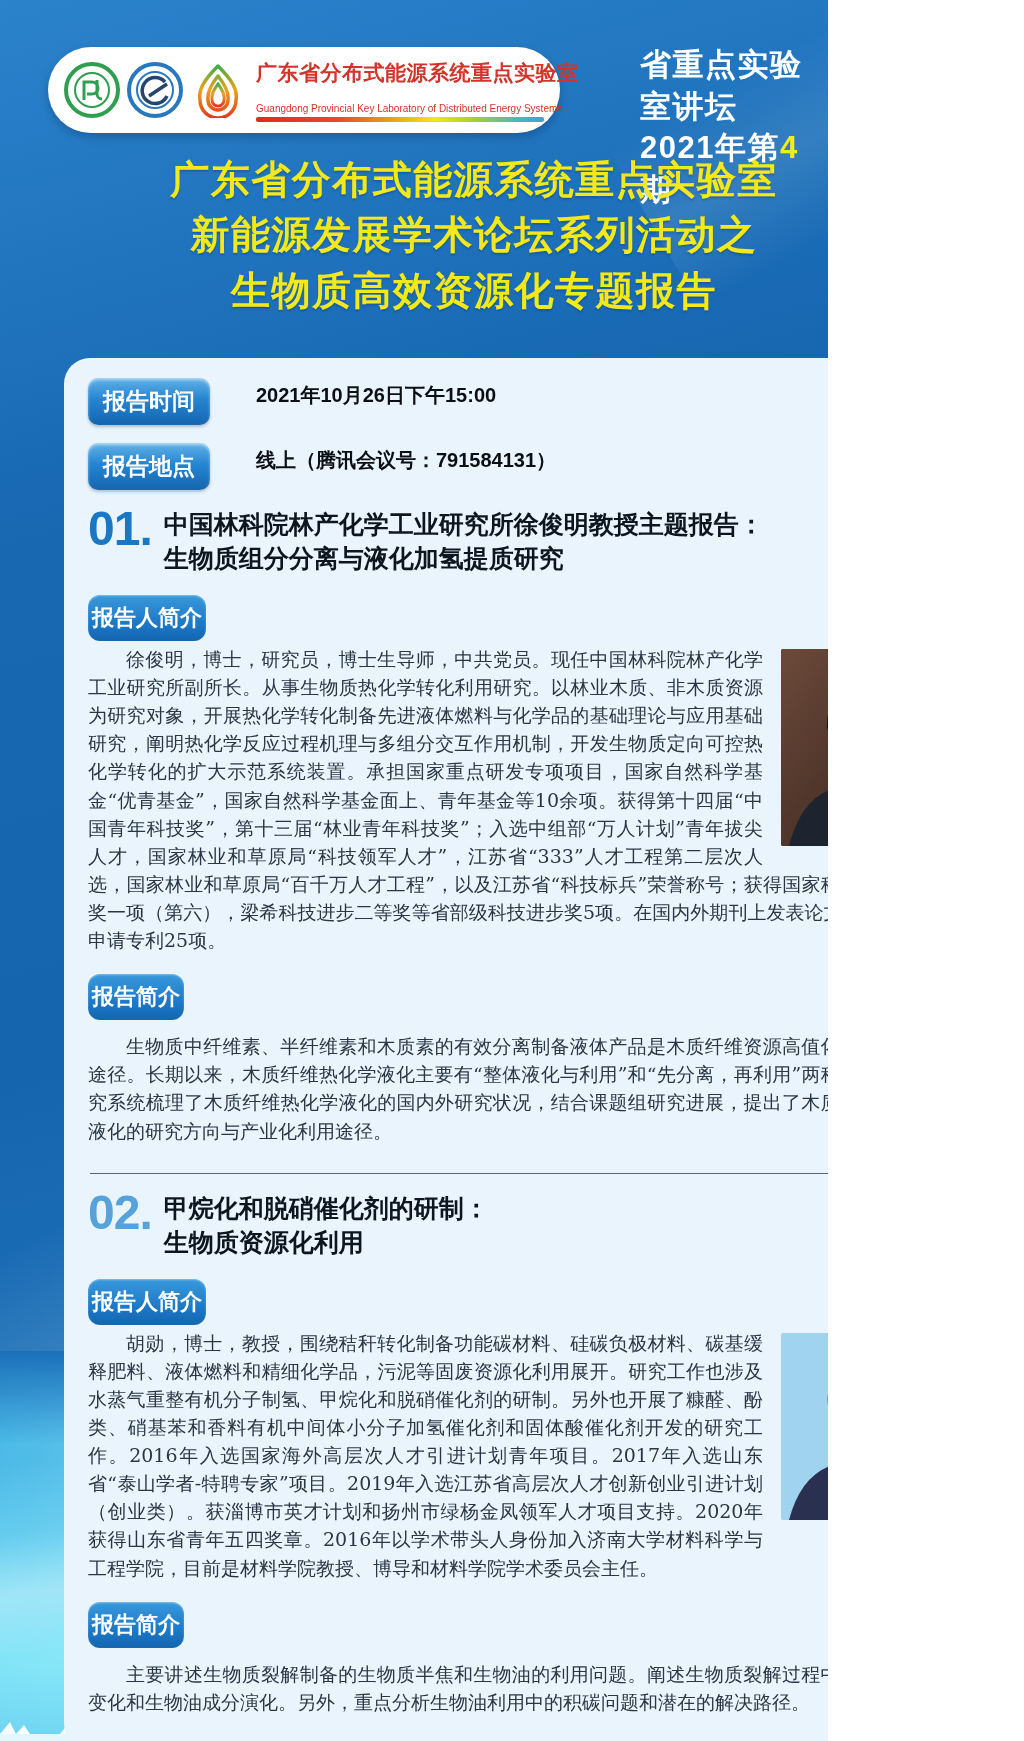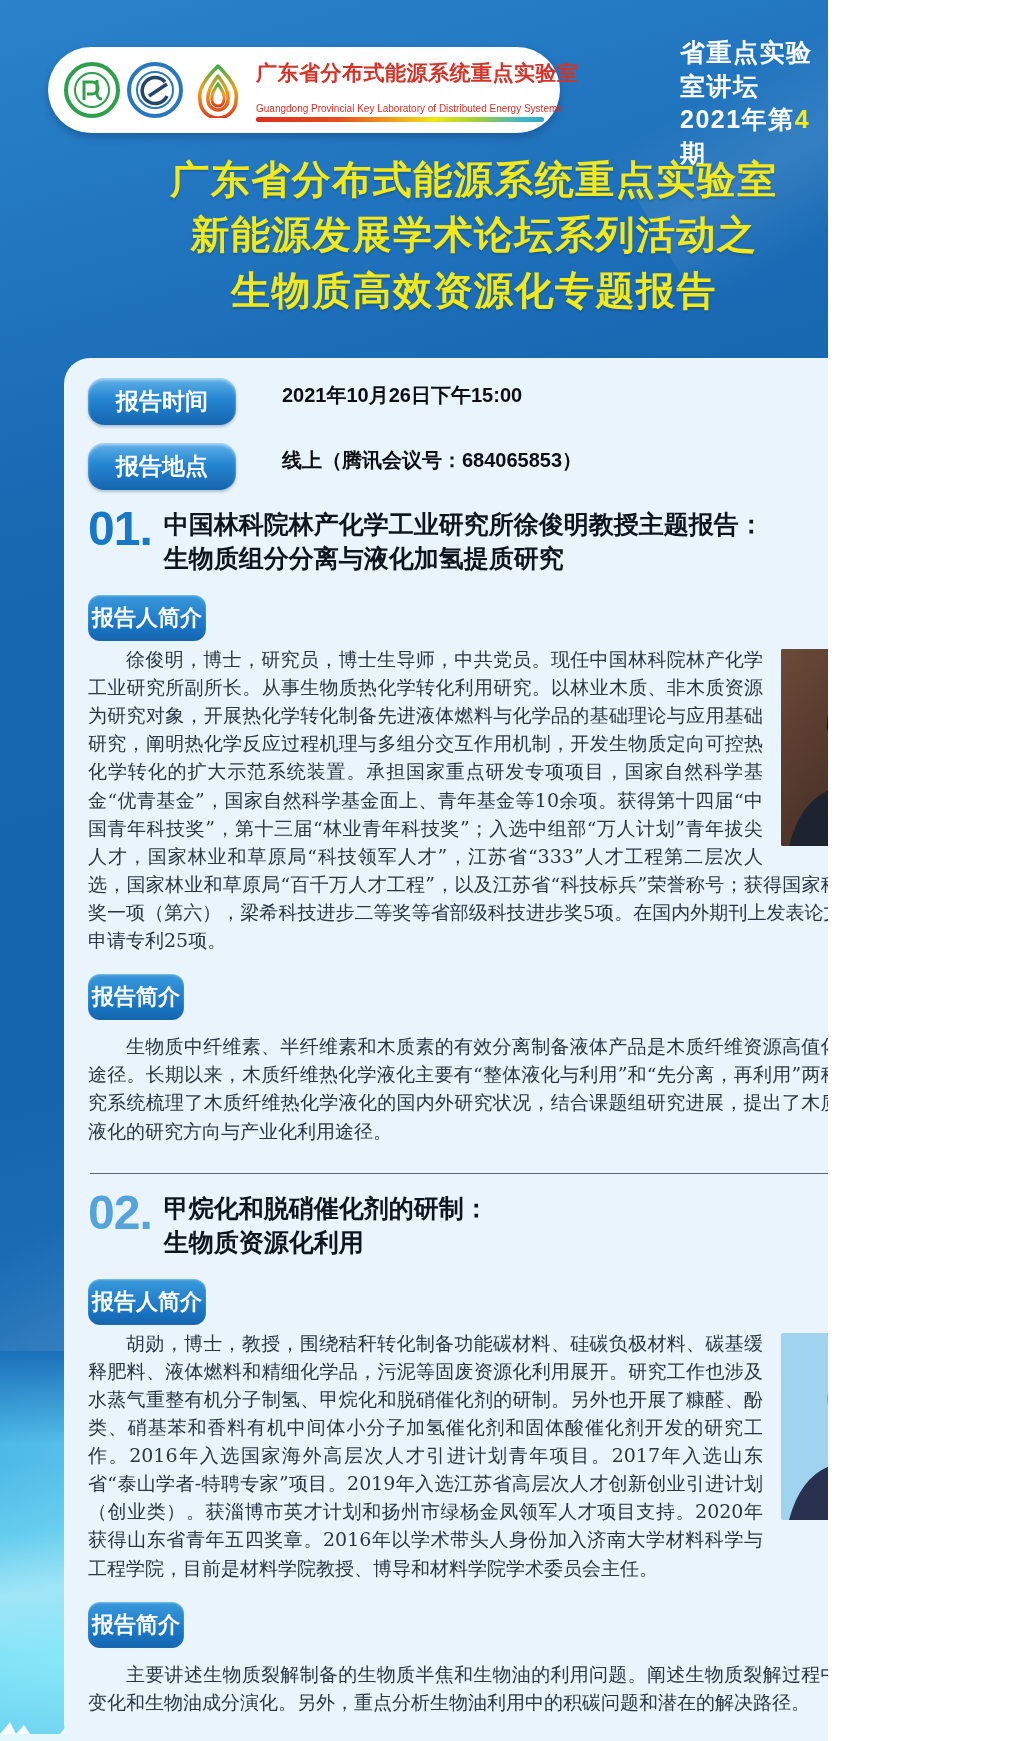--- a/index.html
+++ b/index.html
@@ -18,35 +18,35 @@
   .brand-pill{position:absolute;left:48px;top:47px;width:512px;height:86px;background:#ffffff;
     border-radius:44px;display:flex;align-items:center;padding:0 16px;box-sizing:border-box;
     box-shadow:0 4px 9px rgba(0,20,60,.25);z-index:6;}
   .logos{display:flex;align-items:center;gap:7px;flex:0 0 auto;}
   .logo{width:56px;height:56px;display:block;}
   .brand-text{margin-left:10px;min-width:0;}
   .brand-cn{color:#d2342a;font-size:21px;font-weight:bold;letter-spacing:.5px;white-space:nowrap;}
   .brand-en{color:#d2342a;font-size:10px;margin-top:16px;white-space:nowrap;}
   .brand-bar{height:5px;margin-top:3px;border-radius:2px;
     background:linear-gradient(90deg,#dd2b1f 0%,#e44d1d 28%,#f0a11b 48%,#eee819 62%,#a6cf35 76%,#44b4c6 92%,#35a8c8 100%);}
-  .issue{position:absolute;left:640px;top:36px;color:#ffffff;font-weight:800;font-size:25px;
-    line-height:1.34;letter-spacing:1.5px;z-index:6;margin-left:40px;}
+  .issue{position:absolute;left:640px;top:44px;color:#ffffff;font-weight:800;font-size:31px;
+    line-height:1.34;letter-spacing:1.5px;z-index:6;}
   .issue-num{color:#f6ec1a;}
 
   
   .main-title{position:absolute;left:0;top:152px;width:948px;text-align:center;z-index:6;
     color:#f2e81a;font-size:39px;font-weight:900;line-height:1.42;letter-spacing:1.5px;
     text-shadow:0 2px 2px rgba(0,40,90,.25);}
 
   
   .card{position:absolute;left:64px;top:358px;width:896px;box-sizing:border-box;
     background:#e9f4fc;border-radius:26px;padding:18px 24px 34px;z-index:5;}
   .info-row{display:flex;align-items:flex-start;margin-top:18px;}
   .badge3d{flex:0 0 auto;background:linear-gradient(180deg,#62b2e7 0%,#2585d2 45%,#1565ae 100%);
-    color:#fff;font-weight:bold;font-size:23px;padding:8px 28px;border-radius:16px;
+    color:#fff;font-weight:bold;font-size:23px;padding:8px 15px;border-radius:10px;
     box-shadow:inset 0 2px 3px rgba(255,255,255,.5),0 2px 3px rgba(0,40,90,.25);white-space:nowrap;}
   .info-value{margin-left:46px;font-weight:bold;font-size:20px;color:#0b0e13;line-height:1.3;padding-top:4px;}
   .info-value .vline{white-space:nowrap;}
 
   .section-head{display:flex;align-items:flex-start;margin-top:16px;clear:both;}
   .section-num{font-size:48px;font-weight:800;line-height:.95;letter-spacing:-1px;margin-right:12px;flex:0 0 auto;}
   .num-1{color:#1878c6;} .num-2{color:#55a3da;}
   .section-title{font-size:25px;font-weight:bold;color:#0d151f;line-height:1.36;padding-top:1px;}
 
   .pill{display:inline-block;margin-top:20px;clear:both;
@@ -188,21 +188,21 @@
   <div class="card">
 
     <div class="info-row" style="margin-top:2px;">
       <span class="badge3d">报告时间</span>
       <div class="info-value">2021年10月26日下午15:00</div>
     </div>
 
     <div class="info-row">
       <span class="badge3d">报告地点</span>
       <div class="info-value">
-        <div class="vline">线上（腾讯会议号：684065853）</div>
+        <div class="vline">线上（腾讯会议号：791584131）</div>
       </div>
     </div>
 
     
     <div class="section-head">
       <div class="section-num num-1">01.</div>
       <div class="section-title">
         <div>中国林科院林产化学工业研究所徐俊明教授主题报告：</div>
         <div>生物质组分分离与液化加氢提质研究</div>
       </div>

